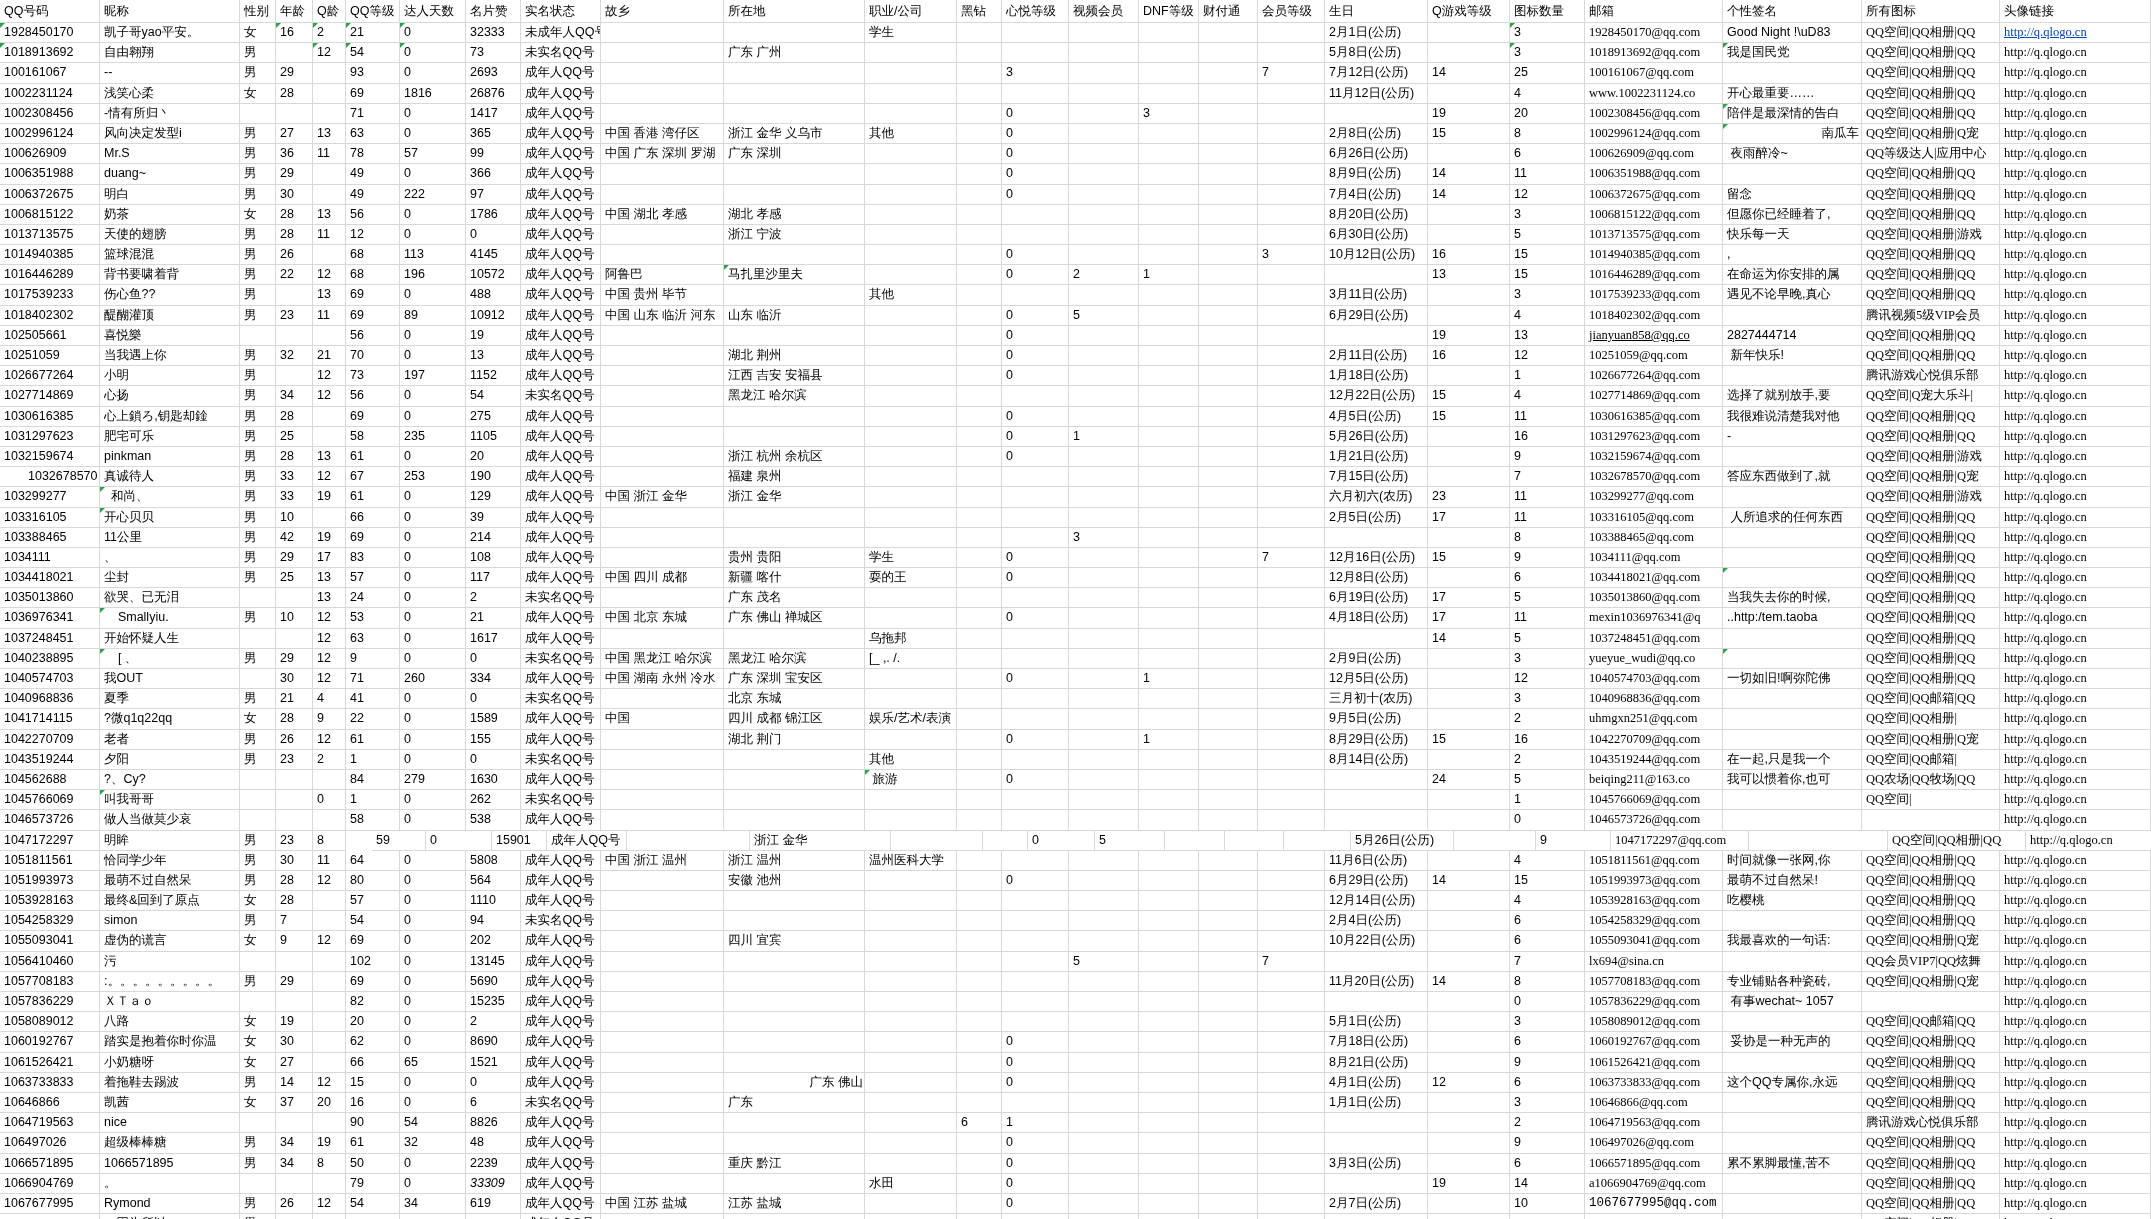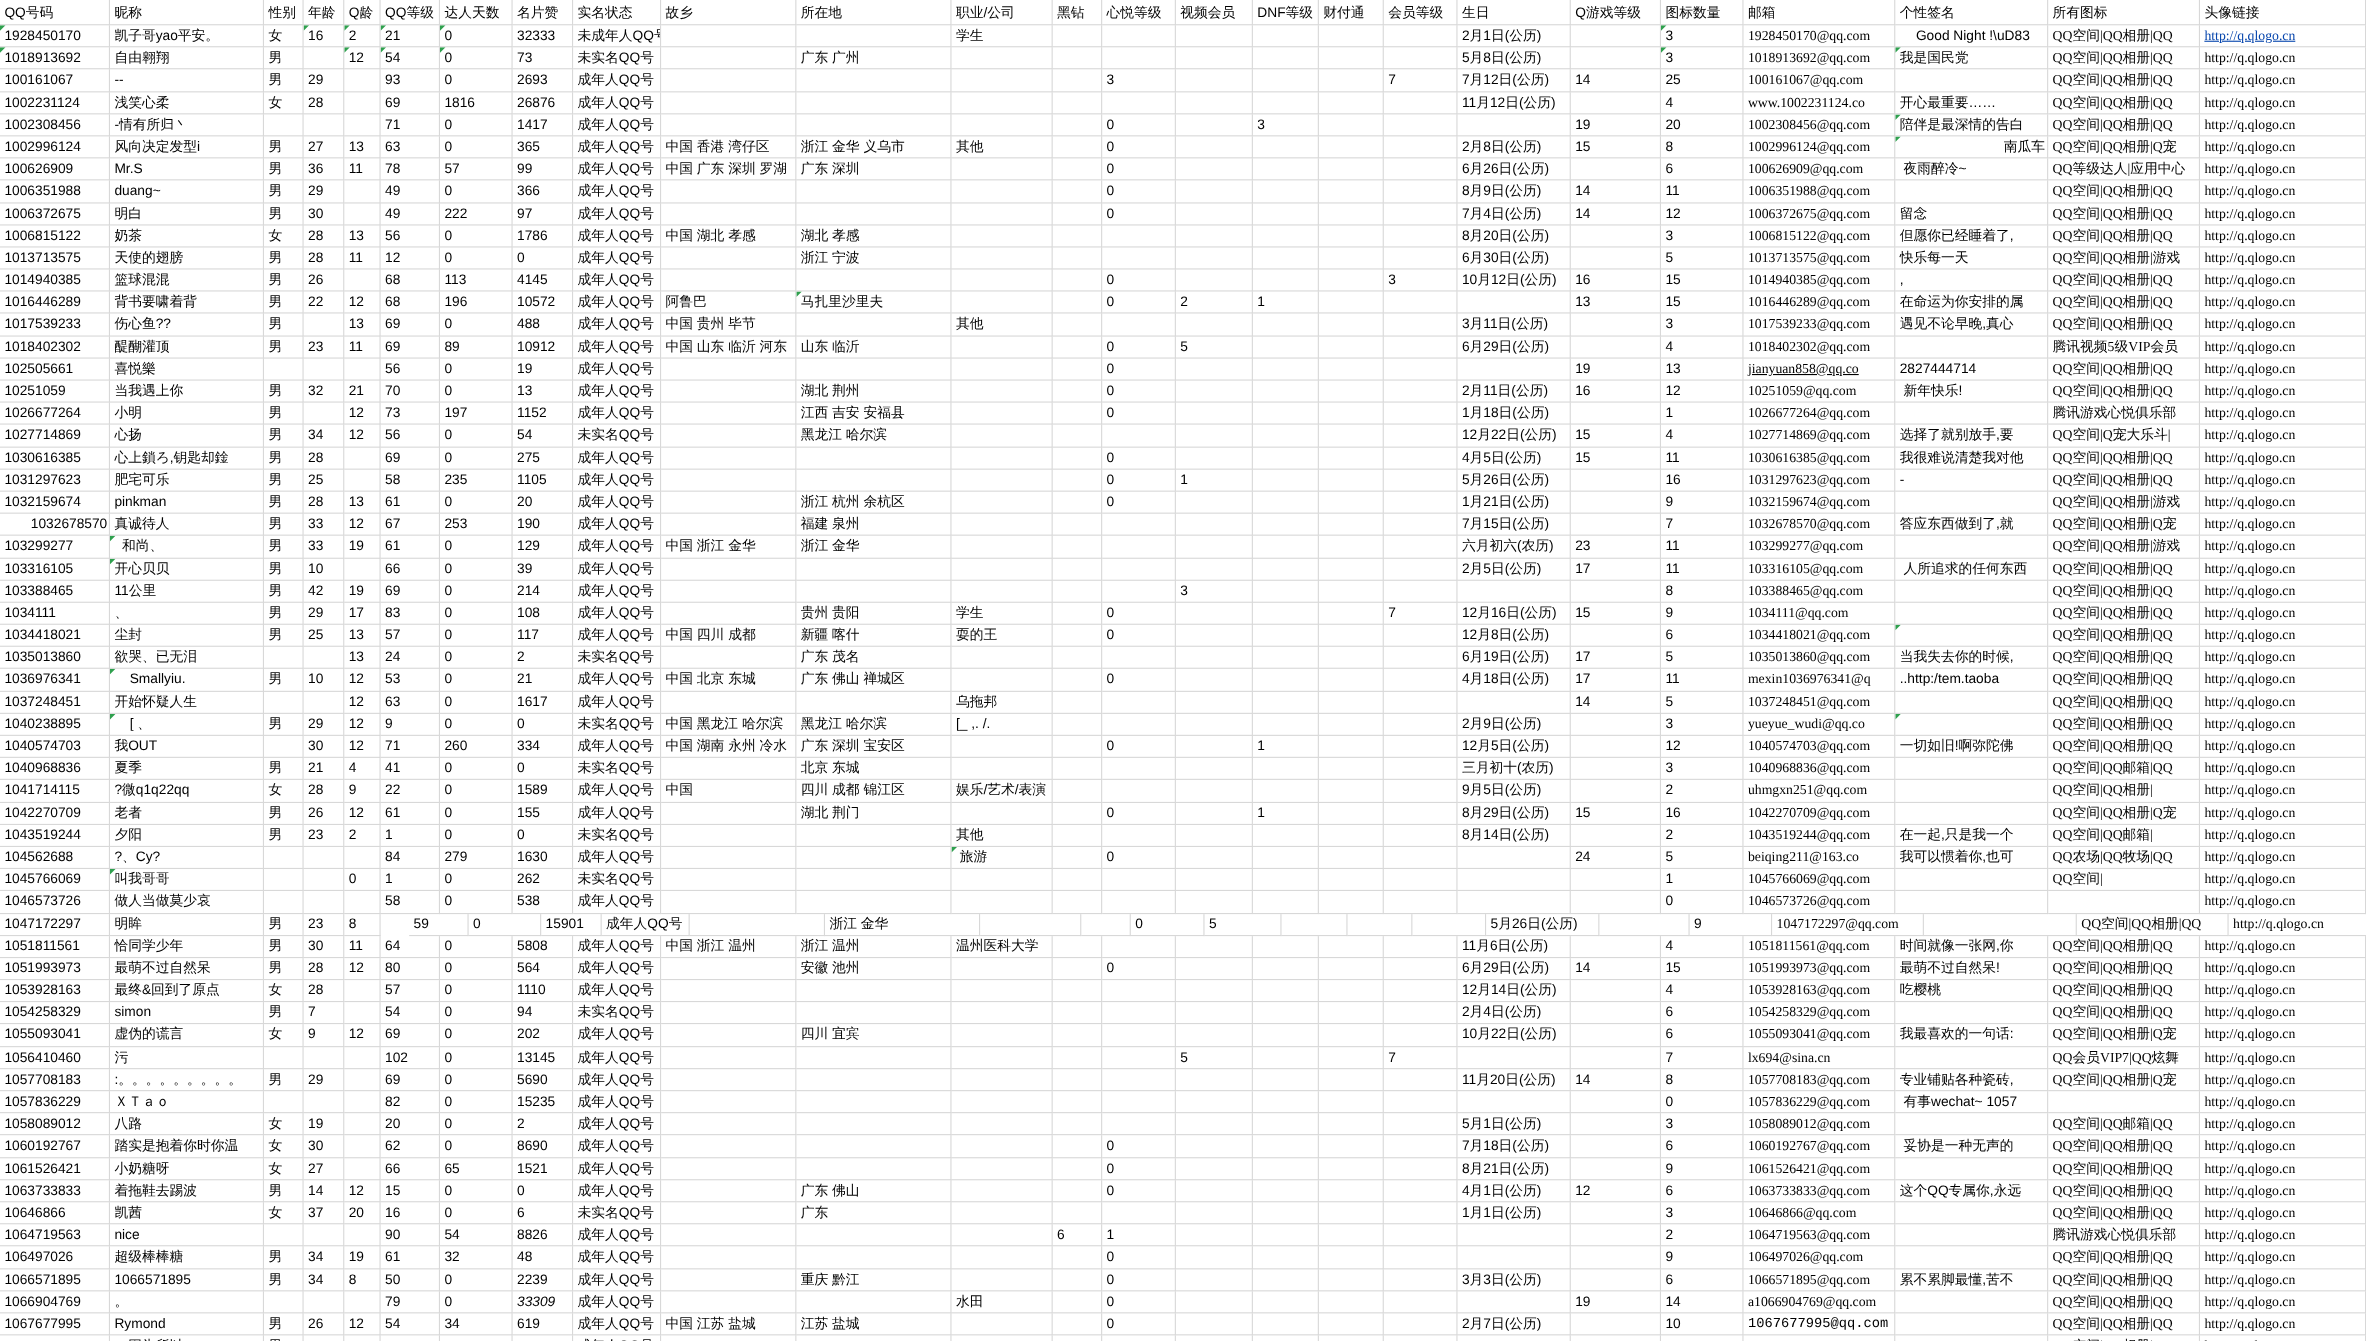--- a/index.html
+++ b/index.html
@@ -85,21 +85,21 @@
         <div class="cell" style="width: 45px;"></div>
         <div class="cell" style="width: 67px;"></div>
         <div class="cell" style="width: 70px;"></div>
         <div class="cell" style="width: 60px;"></div>
         <div class="cell" style="width: 59px;"></div>
         <div class="cell" style="width: 67px;"></div>
         <div class="cell" style="width: 103px;">2月1日(公历)</div>
         <div class="cell" style="width: 82px;"></div>
         <div class="cell" style="width: 75px;">3<span class="tri"></span></div>
         <div class="cell serif" style="width: 138px;">1928450170@qq.com</div>
-        <div class="cell" style="width: 139px; text-align: center;">Good Night !\uD83</div>
+        <div class="cell" style="width: 139px;">Good Night !\uD83</div>
         <div class="cell serif" style="width: 138px;">QQ空间|QQ相册|QQ</div>
         <div class="cell serif linkcell" style="width: 151px;">http://q.qlogo.cn</div>
       </div>
       <div class="row r">
         <div class="cell" style="width: 100px;">1018913692<span class="tri"></span></div>
         <div class="cell" style="width: 140px;">自由翱翔</div>
         <div class="cell" style="width: 36px;">男</div>
         <div class="cell" style="width: 37px;"></div>
         <div class="cell" style="width: 33px;">12<span class="tri"></span></div>
         <div class="cell" style="width: 54px;">54<span class="tri"></span></div>
@@ -1477,21 +1477,21 @@
         <div class="cell" style="width: 100px;">1063733833</div>
         <div class="cell" style="width: 140px;">着拖鞋去踢波</div>
         <div class="cell" style="width: 36px;">男</div>
         <div class="cell" style="width: 37px;">14</div>
         <div class="cell" style="width: 33px;">12</div>
         <div class="cell" style="width: 54px;">15</div>
         <div class="cell" style="width: 66px;">0</div>
         <div class="cell" style="width: 55px;">0</div>
         <div class="cell" style="width: 80px;">成年人QQ号</div>
         <div class="cell" style="width: 123px;"></div>
-        <div class="cell" style="width: 141px;">广东 佛山</div>
+        <div class="cell" style="width: 141px; text-align: right;">广东 佛山</div>
         <div class="cell" style="width: 92px;"></div>
         <div class="cell" style="width: 45px;"></div>
         <div class="cell" style="width: 67px;">0</div>
         <div class="cell" style="width: 70px;"></div>
         <div class="cell" style="width: 60px;"></div>
         <div class="cell" style="width: 59px;"></div>
         <div class="cell" style="width: 67px;"></div>
         <div class="cell" style="width: 103px;">4月1日(公历)</div>
         <div class="cell" style="width: 82px;">12</div>
         <div class="cell" style="width: 75px;">6</div>

